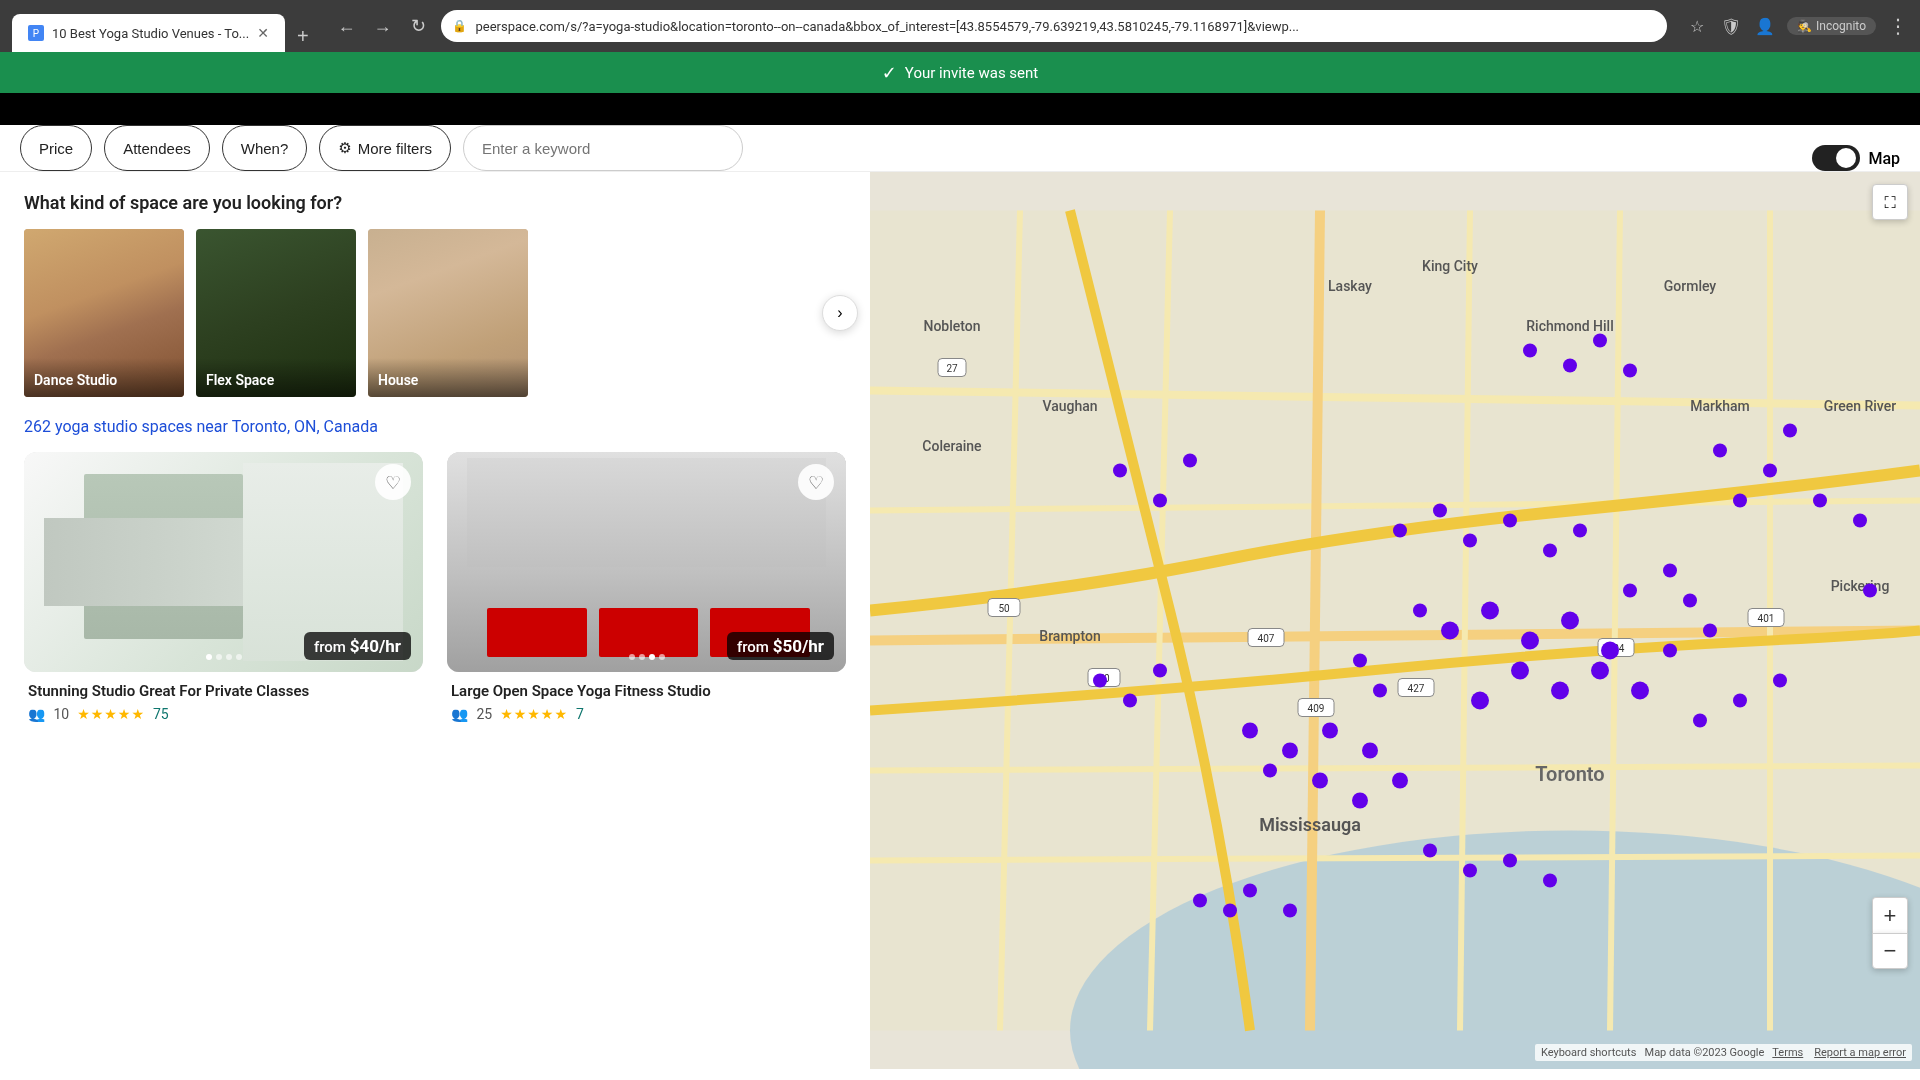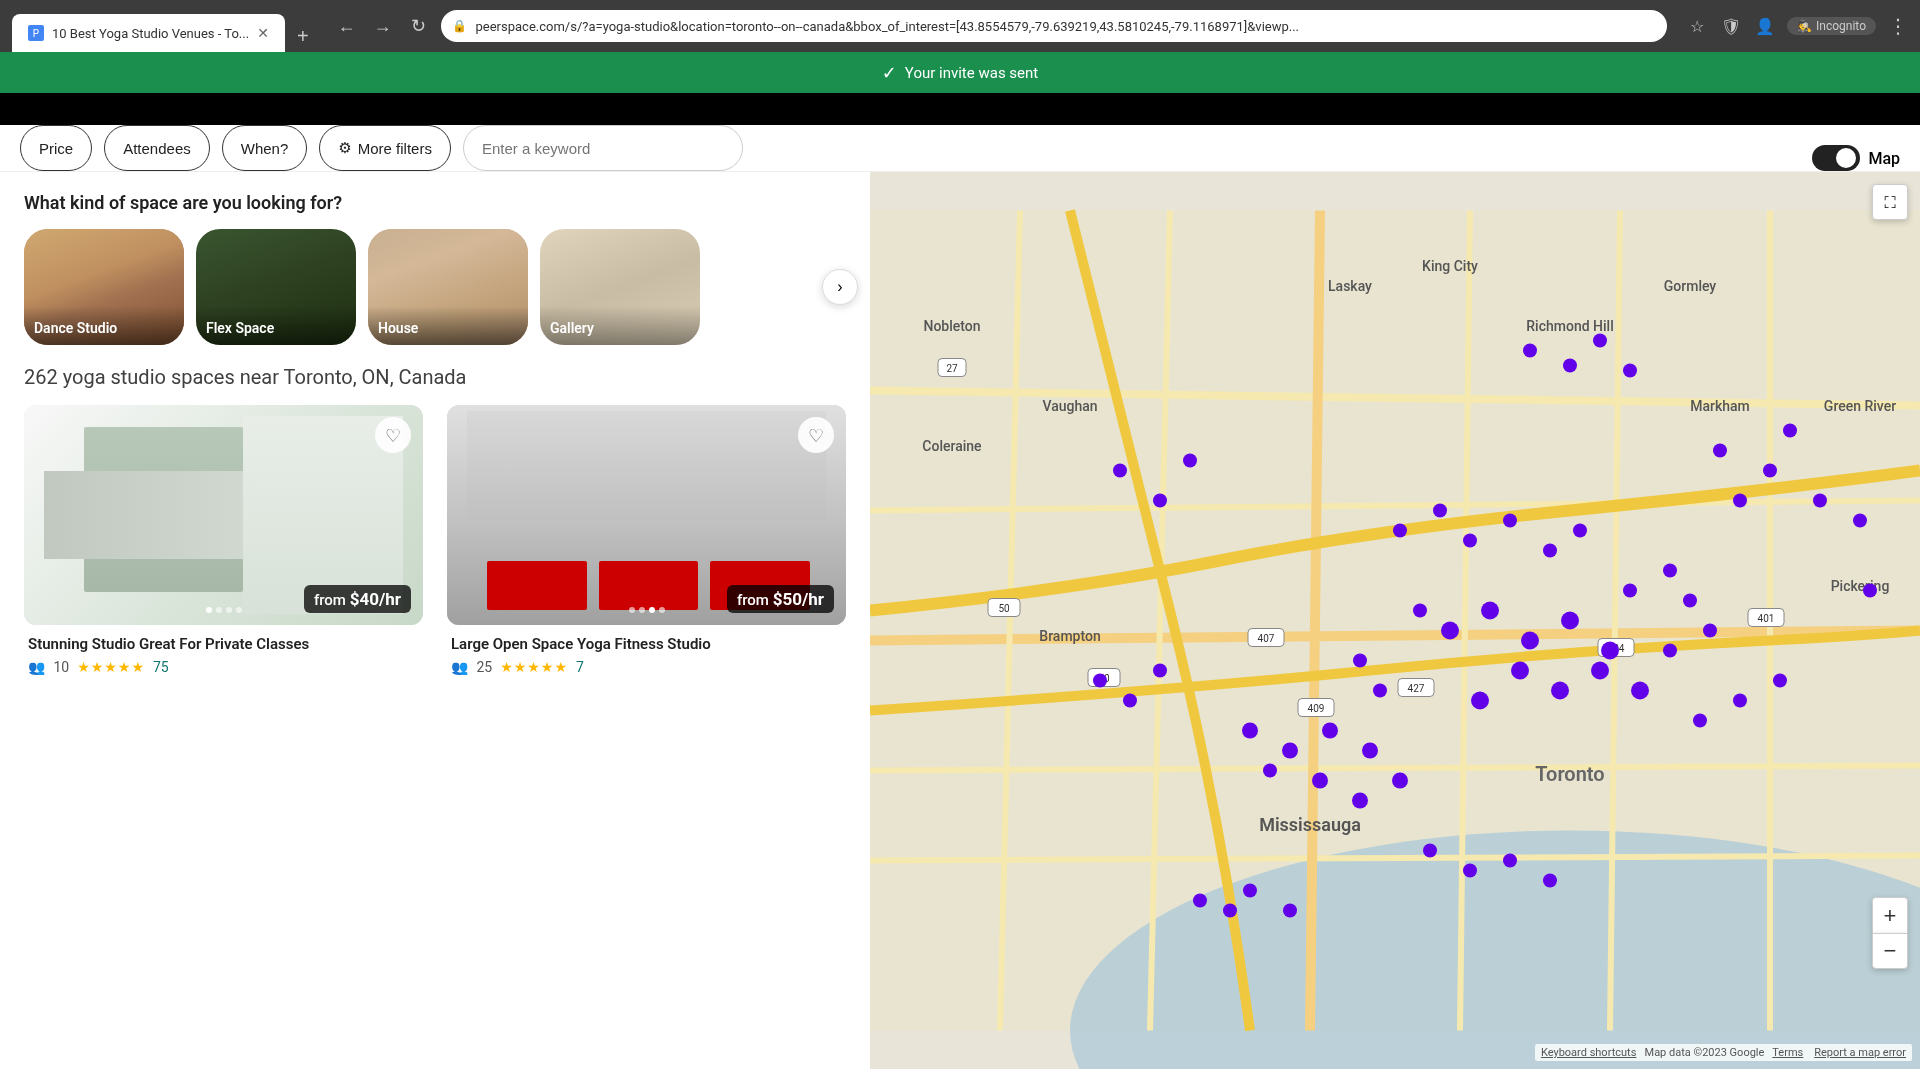--- a/index.html
+++ b/index.html
@@ -43,26 +43,26 @@
     .main-layout { display: flex; height: calc(1080px - 52px - 42px - 32px - 57px); }
 
     
     .left-panel { width: 870px; overflow-y: auto; padding: 20px 24px; flex-shrink: 0; }
     .left-panel::-webkit-scrollbar { width: 8px; }
     .left-panel::-webkit-scrollbar-thumb { background: #ccc; border-radius: 4px; }
 
     
     .section-title { font-size: 18px; font-weight: 600; color: #222; margin-bottom: 16px; }
     .space-types { display: flex; gap: 12px; position: relative; }
-    .space-type-card { width: 160px; height: 116px; border-radius: 24px; overflow: hidden; position: relative; cursor: pointer; flex-shrink: 0; }
+    .space-type-card { width: 160px; height: 168px; border-radius: 4px; overflow: hidden; position: relative; cursor: pointer; flex-shrink: 0; }
     .space-type-label { color: white; font-size: 14px; font-weight: 600; }
     .carousel-next { position: absolute; right: -12px; top: 50%; transform: translateY(-50%); width: 36px; height: 36px; border-radius: 50%; background: white; border: 1px solid #ddd; box-shadow: 0 2px 8px rgba(0,0,0,0.15); display: flex; align-items: center; justify-content: center; cursor: pointer; font-size: 16px; z-index: 10; }
 
     
-    .results-count { font-size: 20px; color: #404040; margin: 20px 0 16px; }
+    .results-count { font-size: 16px; color: #1d4ed8; margin: 20px 0 16px; }
 
     
     .listings-grid { display: grid; grid-template-columns: 1fr 1fr; gap: 24px; }
     .listing-card { border-radius: 12px; overflow: hidden; cursor: pointer; }
     .listing-image { position: relative; height: 220px; background: #e0e0e0; border-radius: 12px; overflow: hidden; }
     .listing-heart { position: absolute; top: 12px; right: 12px; width: 36px; height: 36px; border-radius: 50%; background: rgba(255,255,255,0.9); display: flex; align-items: center; justify-content: center; cursor: pointer; font-size: 18px; color: #666; }
     .listing-price { position: absolute; bottom: 12px; right: 12px; background: rgba(0,0,0,0.75); color: white; padding: 4px 10px; border-radius: 6px; font-size: 15px; font-weight: 500; }
     .listing-price strong { font-size: 17px; font-weight: 700; }
     .listing-dots { position: absolute; bottom: 12px; left: 50%; transform: translateX(-50%); display: flex; gap: 4px; }
     .listing-dot { width: 6px; height: 6px; border-radius: 50%; background: rgba(255,255,255,0.6); }
@@ -172,27 +172,20 @@
       <div class="space-type-card">
         <div style="width:100%;height:100%;background:linear-gradient(160deg,#d4b898,#c4a880,#b09070);display:flex;align-items:flex-end;position:relative;">
           <div style="position:absolute;inset:0;background:linear-gradient(160deg,#c8b090 0%,#d4b898 30%,#c0a078 70%,#b09070 100%);"></div>
           <div style="position:absolute;bottom:0;left:0;right:0;background:linear-gradient(transparent,rgba(0,0,0,0.55));padding:12px 10px 8px;z-index:2;">
             <span class="space-type-label">House</span>
           </div>
         </div>
       </div>
 
 
-      <div class="space-type-card">
-        <div style="width:100%;height:100%;background:linear-gradient(160deg,#e0d4bc,#c8bca4,#d8ccb4);display:flex;align-items:flex-end;position:relative;">
-          <div style="position:absolute;bottom:0;left:0;right:0;background:linear-gradient(transparent,rgba(0,0,0,0.4));padding:12px 10px 8px;">
-            <span class="space-type-label">Gallery</span>
-          </div>
-        </div>
-      </div>
 
       <button class="carousel-next">›</button>
     </div>
 
     <p class="results-count">262 yoga studio spaces near Toronto, ON, Canada</p>
 
     <div class="listings-grid">
 
       <div class="listing-card">
         <div class="listing-image">
@@ -398,21 +391,21 @@
       <div class="map-fullscreen">⛶</div>
 
       
       <div class="map-zoom-controls">
         <button class="map-zoom-btn">+</button>
         <button class="map-zoom-btn">−</button>
       </div>
 
       
       <div class="map-attribution">
-        <span style="cursor:pointer;text-decoration:underline;">Keyboard shortcuts</span>
+        <span style="cursor:pointer;">Keyboard shortcuts</span>
         &nbsp;&nbsp;Map data ©2023 Google&nbsp;&nbsp;
         <span style="cursor:pointer;text-decoration:underline;">Terms</span>
         &nbsp;&nbsp;
         <span style="cursor:pointer;text-decoration:underline;">Report a map error</span>
       </div>
 
     </div>
   </div>
 
 </div>

